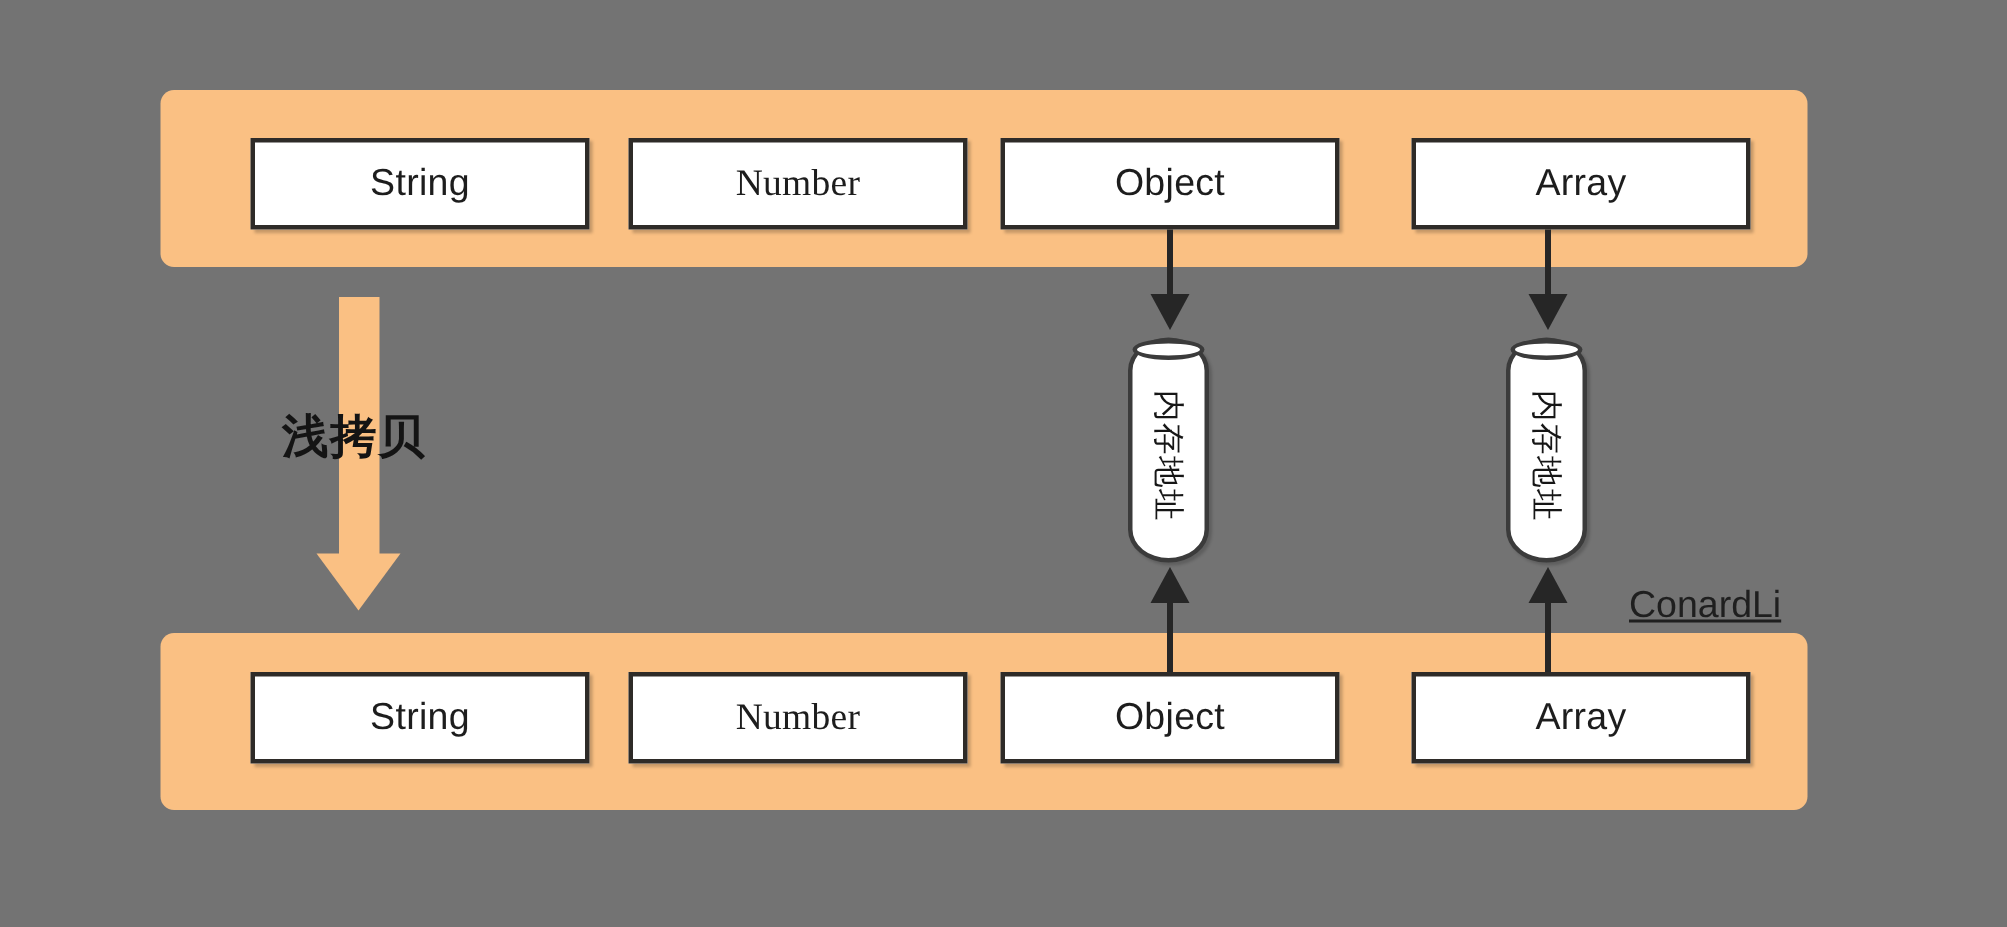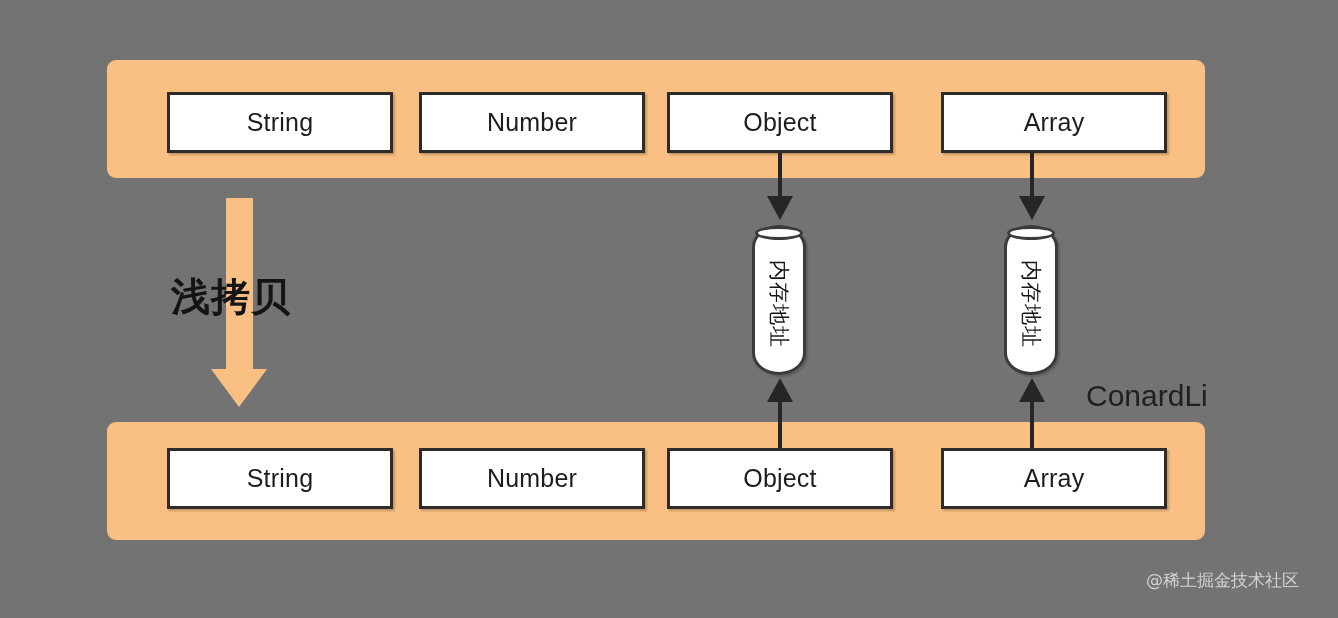--- a/index.html
+++ b/index.html
@@ -46,21 +46,21 @@
   }
   .type-box span {
     font-size: 25px;
     color: #1d1d1d;
     letter-spacing: 0.2px;
     line-height: 1;
   }
   .row-top .type-box { top: 92px; }
   .row-bottom .type-box { top: 448px; }
   .col-0 { left: 167px; }
-  .col-1 { left: 419px; }
+  .col-1 { left: 419px; font-family: Liberation Serif, serif; }
   .col-2 { left: 667px; align-items: center; }
   .col-3 { left: 919px; margin-left: 22px; }
 
   
   .cylinder {
     position: absolute;
     top: 225px;
     width: 54px;
     height: 150px;
     border: 3px solid #3b3b3b;
@@ -151,38 +151,39 @@
     left: 211px;
     top: 369px;
     width: 0;
     height: 0;
     border-left: 28px solid transparent;
     border-right: 28px solid transparent;
     border-top: 38px solid #fac083;
   }
   .big-arrow-label {
     position: absolute;
-    left: 171px;
+    left: 188px;
     top: 270px;
-    font-size: 39px;
+    font-size: 31px;
     font-weight: bold;
     color: #141414;
     letter-spacing: 1px;
     white-space: nowrap;
     font-family: "DejaVu Sans", "Liberation Sans", sans-serif;
   }
 
   
   .author-credit {
     position: absolute;
     left: 1086px;
-    top: 379px;
-    font-size: 30px;
+    top: 389px;
+    font-size: 25px;
     color: #1f1f1f;
     white-space: nowrap;
+    text-decoration: underline;
   }
   .watermark {
     position: absolute;
     left: 1146px;
     top: 569px;
     font-size: 17px;
     color: #d2d2d2;
     white-space: nowrap;
     font-family: "DejaVu Sans", "Liberation Sans", sans-serif;
   }
@@ -248,15 +249,14 @@
     <div class="cyl-label">
       <span>内存地址</span>
     </div>
   </div>
 
   <div class="big-arrow-shaft"></div>
   <div class="big-arrow-head"></div>
   <div class="big-arrow-label">浅拷贝</div>
 
   <div class="author-credit">ConardLi</div>
-  <div class="watermark">@稀土掘金技术社区</div>
 
 </div>
 
 </body></html>

